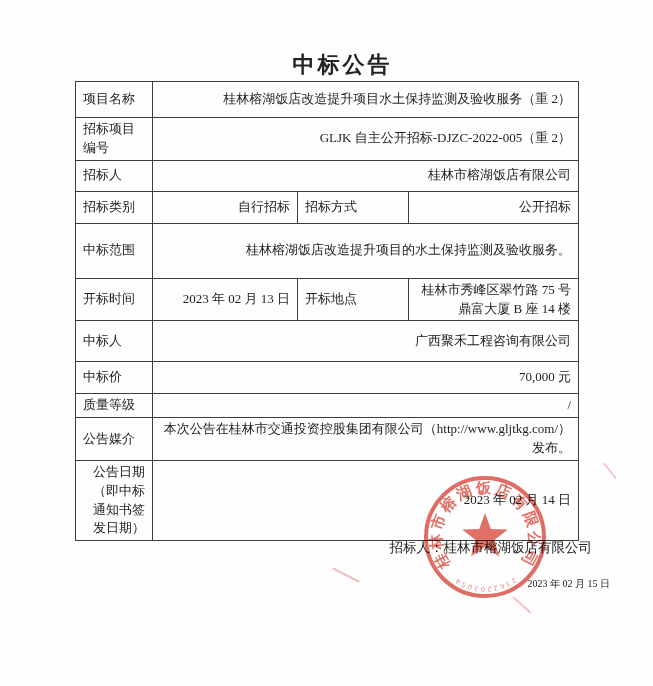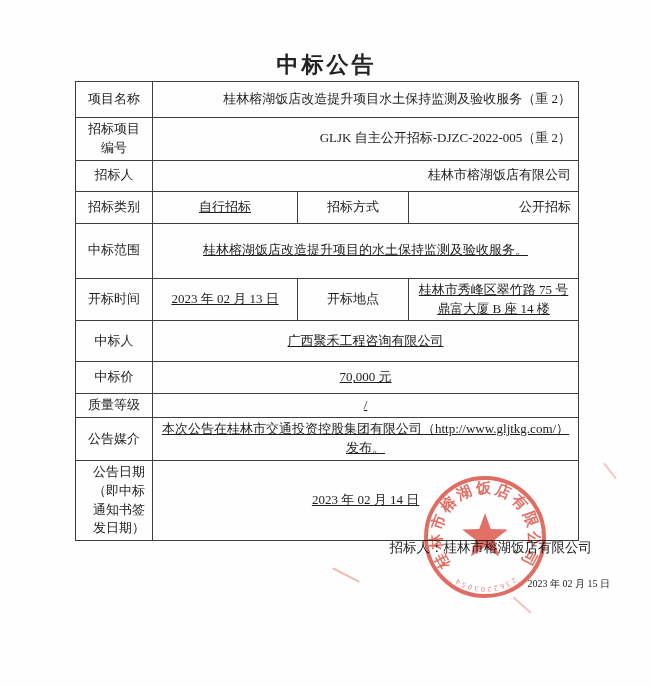--- a/index.html
+++ b/index.html
@@ -2,37 +2,37 @@
 <html><head>
 <meta charset="utf-8">
 <style>
   html,body{margin:0;padding:0;}
   body{
     width:653px;height:686px;background:#fefefe;position:relative;
     font-family:"Liberation Serif","DejaVu Serif",serif;
     color:#1d1d1d;overflow:hidden;
   }
   .doc-title{
-    position:absolute;top:50px;left:75px;width:503px;
+    position:absolute;top:50px;left:91px;width:503px;
     text-align:center;font-size:22px;font-weight:bold;letter-spacing:3px;
     color:#222;
   }
   table.notice{
     position:absolute;top:81px;left:75px;width:503px;
     border-collapse:collapse;table-layout:fixed;font-size:13px;
   }
   table.notice td{
     border:1.4px solid #3d3d3d;
     padding:2px 7px;line-height:1.45;vertical-align:middle;
     overflow:hidden;
   }
-  td.lbl{text-align:center;padding:2px 2px;}
+  td.lbl{padding:2px 2px;}
   td.lbl-left{text-align:right;padding:2px 1px 2px 3px;line-height:1.35;}
   td.val-c{text-align:right;}
-  td.val-l{text-align:center;text-decoration:underline;}
+  td.val-l{text-align:right;}
   .footer-sign{
     position:absolute;top:539px;right:61px;
     font-size:13.5px;white-space:nowrap;color:#222;
   }
   .footer-date{
     position:absolute;top:577px;right:43px;
     font-size:10px;white-space:nowrap;color:#222;
   }
   .stamp{
     position:absolute;left:423px;top:475px;width:124px;height:124px;

